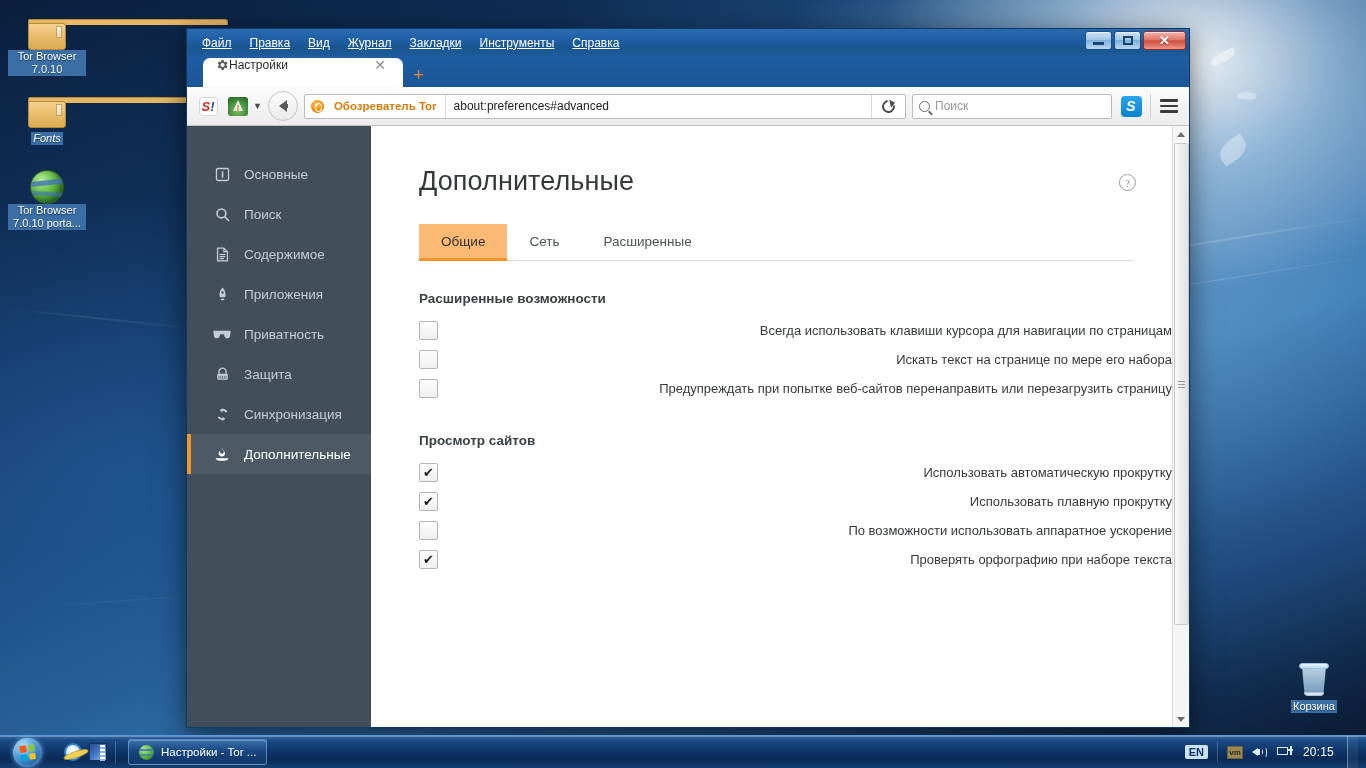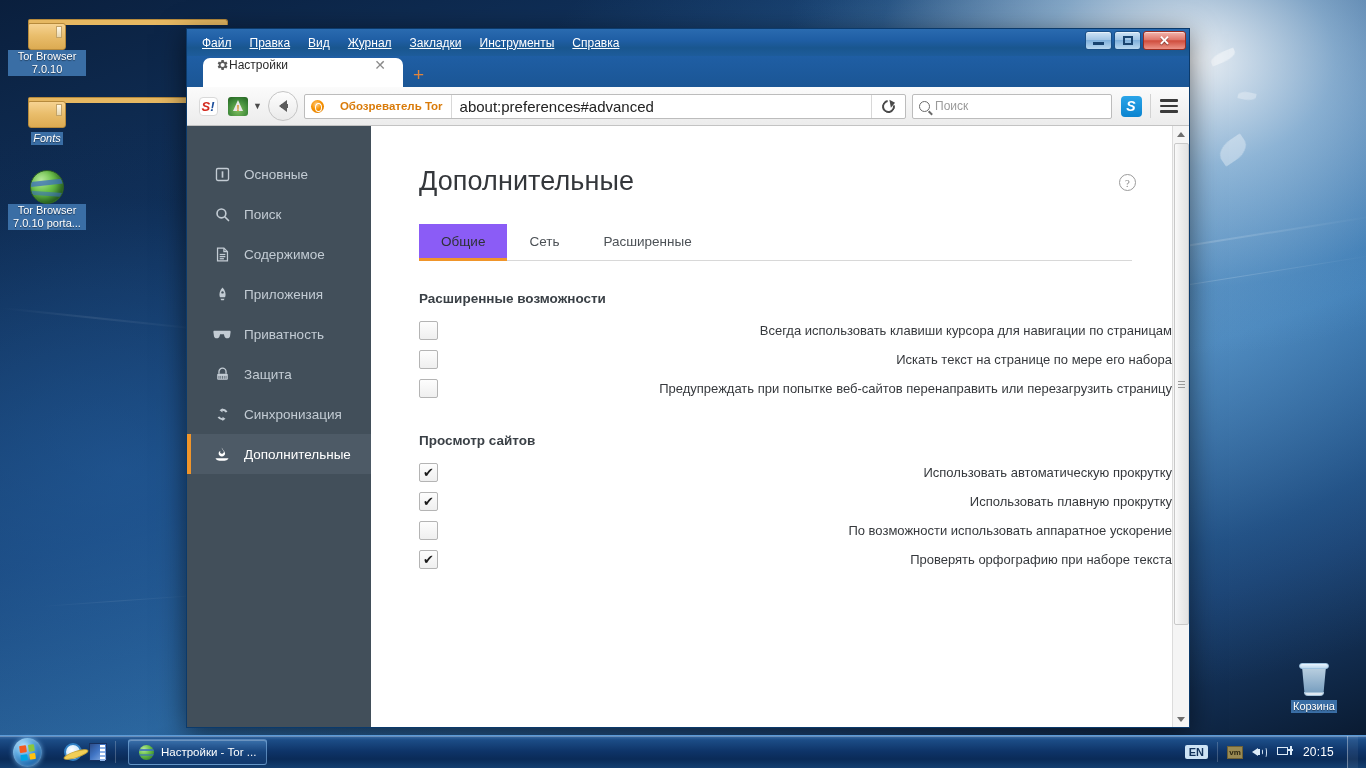--- a/index.html
+++ b/index.html
@@ -331,38 +331,38 @@
     content:""; position:absolute; left:2px; top:-2px; width:7px;height:4px;background:#5b5b5b;
   }
 
   #urlwrap {
     flex: 1; height: 25px;
     display:flex; align-items:center;
     background:#ffffff; border:1px solid #bcbcbc; border-radius:2px;
     overflow:hidden;
   }
   .identity {
-    display:flex; align-items:center; gap:16px;
+    display:flex; align-items:center; gap:10px;
     padding: 0 8px 0 6px; height: 100%;
     border-right: 1px solid #d8d8d8;
     cursor: pointer;
   }
   .onion {
     width:13px;height:13px;border-radius:50%;
     background: radial-gradient(circle at 42% 35%, #ffd08a 0%, #f79100 45%, #d97800 100%);
     position:relative; flex:none;
   }
   .onion:after{
     content:""; position:absolute; left:4px; top:3px; width:5px;height:7px;
     border:1.5px solid #ffffff; border-radius:50%;
   }
   .identity-label { color:#d97b0a; font-size:11.5px; font-weight:600; white-space:nowrap; }
   #urlinput {
     flex:1; height:100%; border:none; outline:none;
-    font-size: 15px; color:#222; padding: 0 8px;
+    font-size: 12px; color:#222; padding: 0 8px;
     font-family:"Liberation Sans", sans-serif;
     background: transparent;
   }
   .reload {
     width: 34px; height: 25px; flex:none;
     border-left: 1px solid #d8d8d8;
     display:flex;align-items:center;justify-content:center; cursor:pointer;
   }
   .reload-glyph{
     width: 13px; height: 13px; border: 2px solid #4a4a4a;
@@ -449,21 +449,21 @@
     margin-top: 26px; margin-right: 40px;
     border-bottom: 1px solid #d8d8d8;
   }
   .ptab {
     padding: 10px 22px 9px 22px;
     font-size: 13.5px; color: #4c5156;
     cursor:pointer; border-bottom: 3px solid transparent;
     position: relative; top: 1px;
   }
   .ptab.active {
-    background: #8b5cf6; color: #2e3236;
+    background: #fdba74; color: #2e3236;
     border-bottom-color: #f0952a;
   }
   .section { margin-top: 30px; }
   .section-title {
     font-size: 13.5px; font-weight: bold; color: #3a4046; margin-bottom: 10px;
   }
   .cbrow { display:flex; align-items:center; gap:11px; height: 29px; cursor:pointer;justify-content:space-between; }
   .cbox {
     width: 19px; height: 19px; flex:none;
     border: 1px solid #b4b4b4; border-radius: 2px;

